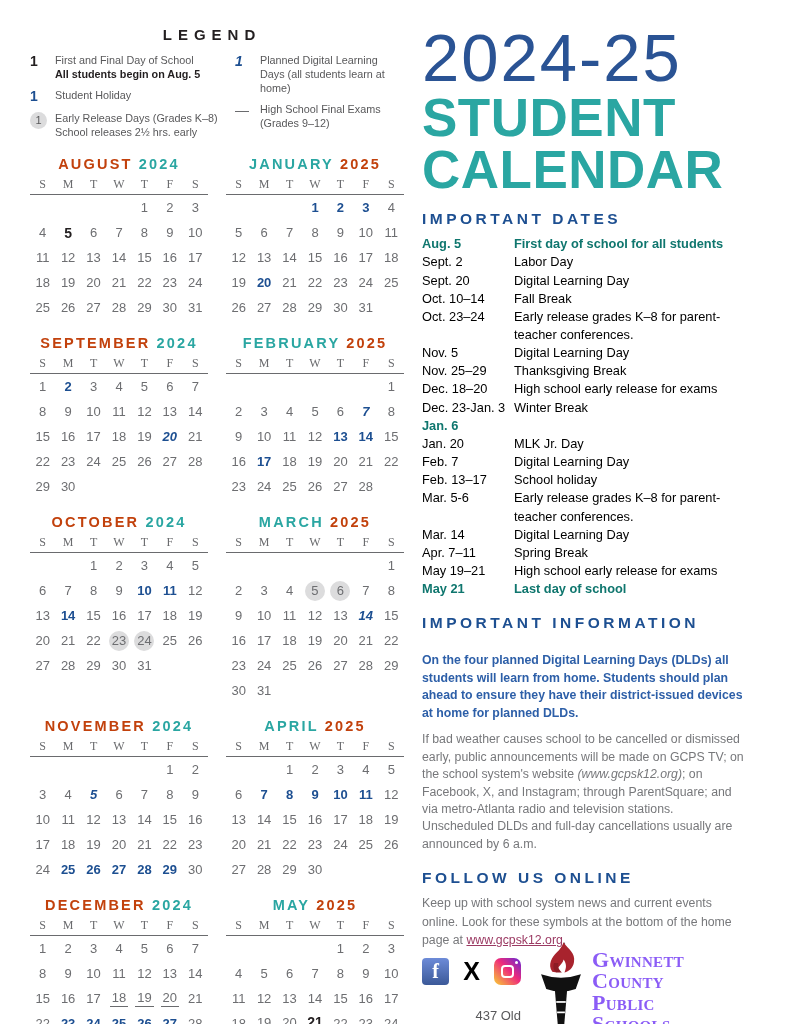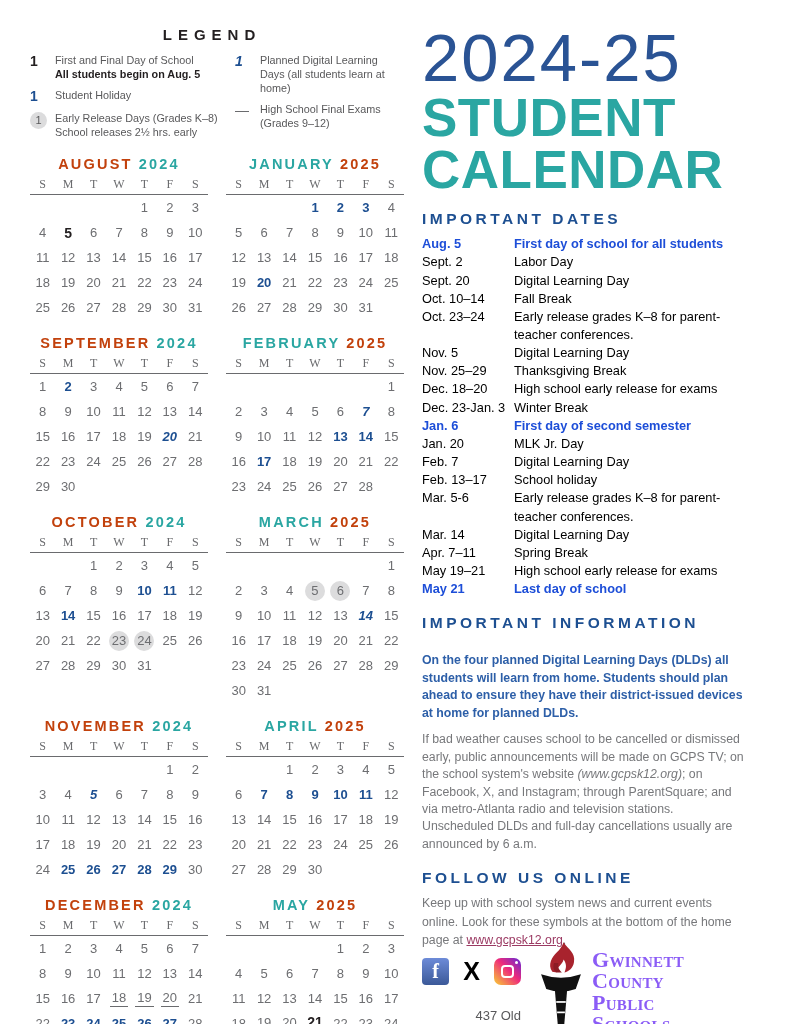--- a/index.html
+++ b/index.html
@@ -49,21 +49,21 @@
   .year-range { font-size:67px; line-height:1.02; color:#2a5394; font-weight:400; letter-spacing:2px; font-stretch:condensed; }
   .title-line { font-size:53px; line-height:0.98; color:#2aa6a2; font-weight:800; letter-spacing:0.5px; }
 
   .section-h { font-size:15.5px; font-weight:800; color:#1d4f91; letter-spacing:3.5px; margin:16px 0 7px 0; }
   .section-h.first-h { margin-top:14px; }
 
   .idates { }
   .idate-row { display:flex; font-size:12.8px; line-height:1.42; color:#000000; }
   .idate-row .d { width:92px; flex:none; }
   .idate-row .e { flex:1; }
-  .idate-row.bold { font-weight:800; color:#1d4ed8; }
+  .idate-row.bold { font-weight:800; color:#0f766e; }
 
   .info-p1 { font-size:12.3px; font-weight:700; color:#2d5fa8; line-height:1.42; margin:20px 0 9px 0; }
   .info-p2 { font-size:12.3px; color:#77787b; line-height:1.42; margin:0; }
   .info-p2 .it { font-style:italic; }
 
   .follow-p { font-size:12.3px; color:#77787b; line-height:1.5; margin:2px 0 8px 0; }
   .follow-link { color:#9b3a63; text-decoration:underline; cursor:pointer; }
 
   .socials { display:flex; gap:9px; align-items:center; }
   .soc { width:27px; height:27px; display:flex; align-items:center; justify-content:center; cursor:pointer; }
@@ -1224,21 +1224,20 @@
         <div class="idate-row">
           <span class="d">Dec. 18–20</span>
           <span class="e">High school early release for exams</span>
         </div>
         <div class="idate-row">
           <span class="d">Dec. 23-Jan. 3</span>
           <span class="e">Winter Break</span>
         </div>
         <div class="idate-row bold">
           <span class="d">Jan. 6</span>
-          <span class="e">First day of second semester</span>
         </div>
         <div class="idate-row">
           <span class="d">Jan. 20</span>
           <span class="e">MLK Jr. Day</span>
         </div>
         <div class="idate-row">
           <span class="d">Feb. 7</span>
           <span class="e">Digital Learning Day</span>
         </div>
         <div class="idate-row">

